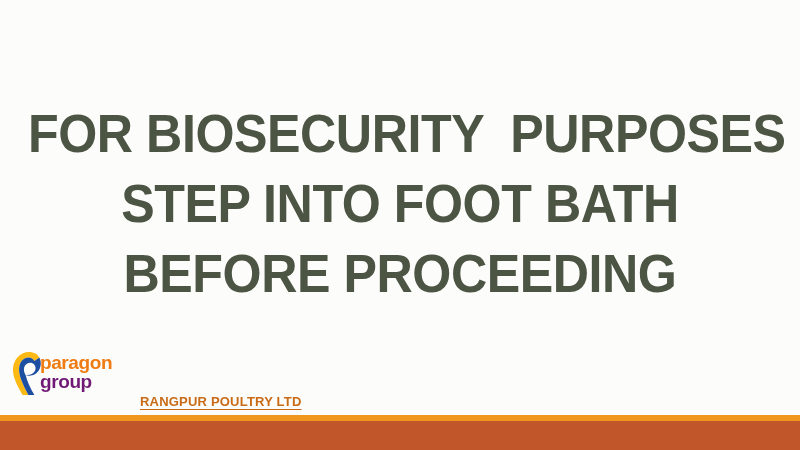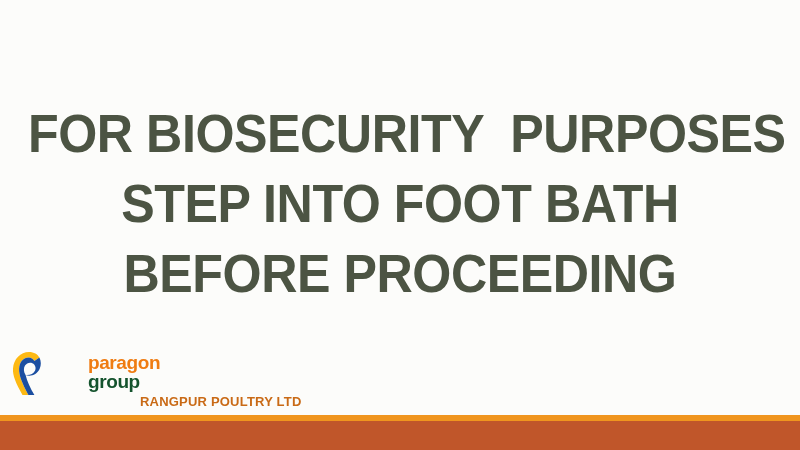--- a/index.html
+++ b/index.html
@@ -58,51 +58,51 @@
     top: 2px;
     width: 34px;
     height: 46px;
   }
   .logo-wordmark {
     position: absolute;
     left: 30px;
     top: 5px;
     width: 100px;
     line-height: 1;
-    margin-left: 48px;
   }
   .logo-word-paragon {
     display: block;
     color: #ef7c12;
     font-family: "Liberation Sans", sans-serif;
     font-weight: bold;
     font-size: 19px;
     letter-spacing: -0.4px;
     line-height: 19px;
   }
   .logo-word-group {
     display: block;
-    color: #14532d;
+    color: #701a75;
     font-family: "Liberation Sans", sans-serif;
     font-weight: bold;
     font-size: 19px;
     letter-spacing: -0.4px;
     line-height: 20px;
   }
 
   
   .company-caption {
     position: absolute;
     left: 140px;
     top: 394px;
     color: #c96a16;
     font-family: "Liberation Sans", sans-serif;
     font-weight: bold;
     font-size: 13px;
     letter-spacing: 0.2px;
+    text-decoration: underline;
     text-underline-offset: 3px;
     white-space: nowrap;
   }
 
   
   .band-thin {
     position: absolute;
     left: 0;
     top: 415px;
     width: 800px;

